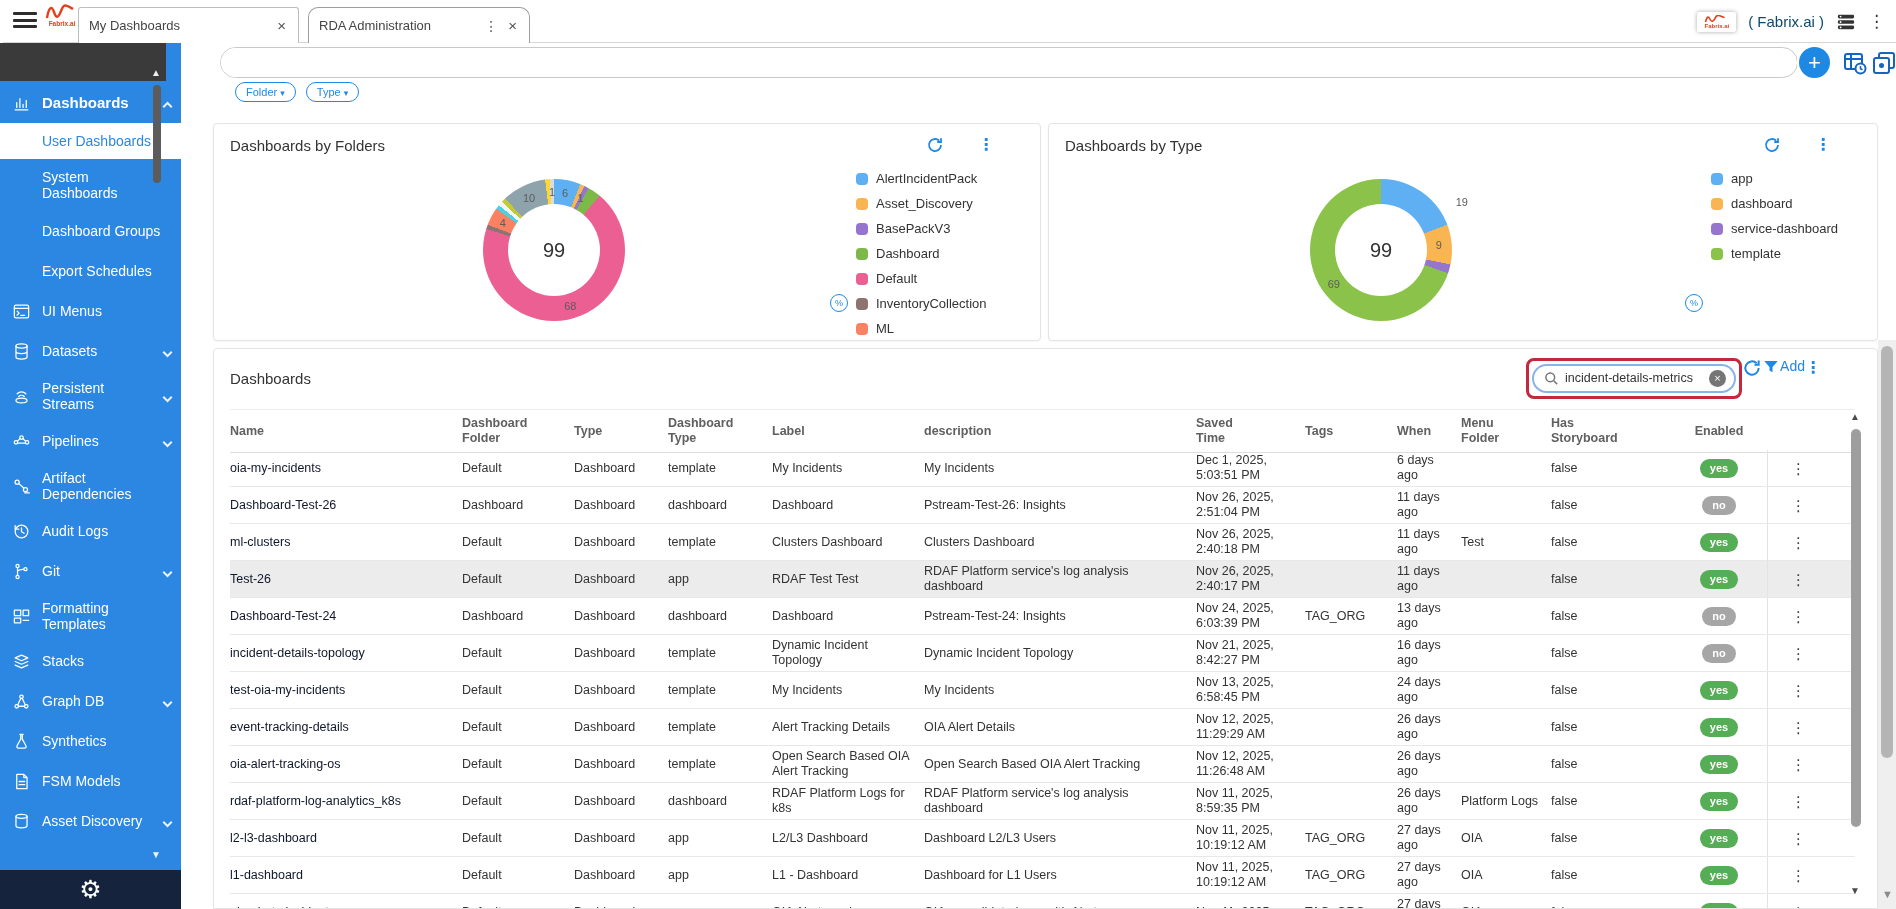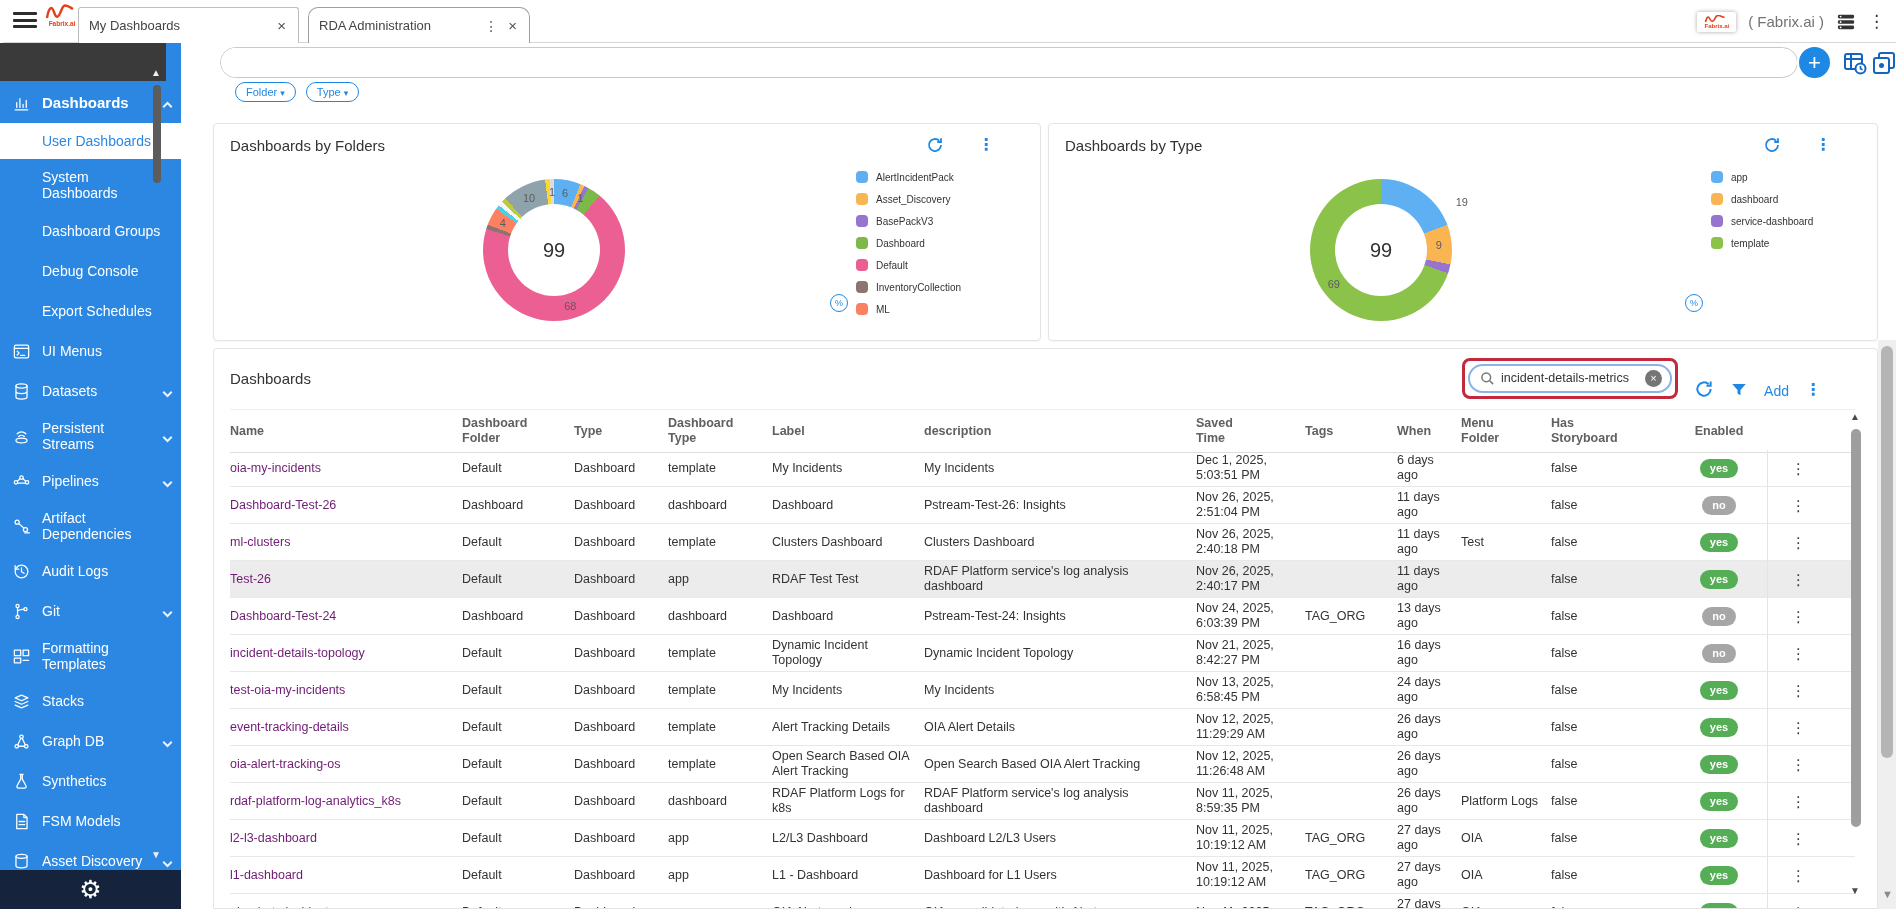--- a/index.html
+++ b/index.html
@@ -16,21 +16,21 @@
   .tab { position:absolute; top:7px; height:36px; background:#fff; border:1px solid #bdbdbd;
     border-bottom:none; display:flex; align-items:center; padding:0 10px; font-size:13px; color:#444; }
   .tab1 { left:75px; width:221px; border-radius:3px 3px 0 0; }
   .tab2 { left:305px; width:222px; border-radius:10px 10px 0 0; border-color:#9e9e9e; }
   .tab .tab-label { flex:1; white-space:nowrap; overflow:hidden; }
   .tab .tab-close { color:#555; font-size:15px; padding:0 2px; cursor:pointer; }
   .tab .tab-kebab { color:#555; font-size:14px; padding:0 8px 0 2px; cursor:pointer; }
   .top-right { position:absolute; right:14px; top:0; height:43px; display:flex; align-items:center; gap:12px; }
   .acct-badge { background:#fff; box-shadow:0 0 4px rgba(0,0,0,.35); border-radius:2px; padding:3px 7px; text-align:center; }
   .acct-badge .mini-logo-text { font-size:6px; color:#e2401b; font-weight:bold; }
-  .acct-text { font-size:15px; color:#737373; }
+  .acct-text { font-size:15px; color:#0c4a6e; }
   .kebab-dark { font-size:17px; color:#333; cursor:pointer; }
 
   
   .sidebar { position:absolute; left:0; top:43px; width:181px; height:866px; background:#2b87e2; z-index:20; overflow:hidden; }
   .side-dark-top { position:absolute; left:0; top:0; width:166px; height:38px; background:#3a3a3a; }
   .nav { position:absolute; left:0; top:40px; width:181px; }
   .s-row { display:flex; align-items:center; padding-left:12px; color:#fff; position:relative; }
   .s-head { height:42px; font-weight:bold; font-size:15px; }
   .s-item { font-size:14px; }
   .h40 { height:40px; } .h50 { height:50px; }
@@ -71,51 +71,51 @@
   .card2 { left:1048px; width:830px; }
   .card-title { position:absolute; left:16px; top:13px; font-size:15px; color:#333; }
   .card-icons { position:absolute; right:46px; top:11px; display:flex; gap:34px; align-items:center; }
   .kebab-blue { color:#1e88e5; font-size:16px; font-weight:bold; cursor:pointer; }
   .donut-wrap { position:absolute; width:142px; height:142px; }
   .donut { width:142px; height:142px; border-radius:50%; position:relative; }
   .hole { position:absolute; left:25px; top:25px; width:92px; height:92px; background:#fff; border-radius:50%;
     display:flex; align-items:center; justify-content:center; font-size:20px; color:#333; }
   .slice-label { position:absolute; font-size:11px; color:#5c5c5c; transform:translate(-50%,-50%); }
   .legend { position:absolute; top:47px; list-style:none; }
-  .legend li { display:flex; align-items:center; margin-bottom:10px; font-size:10px; color:#333; }
+  .legend li { display:flex; align-items:center; margin-bottom:10px; font-size:13px; color:#333; }
   .legend .sw { width:12px; height:12px; border-radius:4px; margin-right:8px; flex:0 0 12px; }
   .pct-badge { position:absolute; top:170px; width:18px; height:18px; border:1px solid #1e88e5; border-radius:50%;
     color:#1e88e5; font-size:9px; display:flex; align-items:center; justify-content:center; cursor:pointer; background:#fff; }
 
   
   .table-card { position:absolute; left:213px; top:348px; width:1665px; height:561px; background:#fff;
     border:1px solid #e4e4e4; border-radius:4px 4px 0 0; overflow:hidden; }
   .table-head-bar { position:absolute; left:0; top:0; width:100%; height:58px; display:flex; align-items:center;
     justify-content:space-between; padding:0 56px 0 16px; }
   .tc-title { font-size:15px; color:#333; }
-  .tc-actions { display:flex; align-items:flex-end; gap:16px; }
+  .tc-actions { display:flex; align-items:flex-start; }
   .hl-box { border:3px solid #c2293c; border-radius:8px; padding:3px; }
   .search-pill { display:flex; align-items:center; gap:6px; border:2px solid #8ab4e8; border-radius:15px;
     height:29px; padding:0 8px 0 10px; background:#fff; }
   .search-pill input { border:none; outline:none; width:138px; font-size:12.5px; color:#333; }
   .clear-btn { width:17px; height:17px; border-radius:50%; background:#757575; color:#fff; font-size:11px;
     display:flex; align-items:center; justify-content:center; cursor:pointer; }
   .add-link { color:#1e88e5; font-size:14px; cursor:pointer; }
 
   .grid { display:grid; grid-template-columns:232px 112px 94px 104px 152px 272px 109px 92px 64px 90px 120px 96px 72px; }
   .t-headrow { position:absolute; left:16px; top:60px; width:1625px; border-bottom:1px solid #ddd; border-top:1px solid #eee; }
   .hcell { font-size:12.5px; font-weight:bold; color:#606060; padding:6px 10px 6px 0; white-space:pre-line;
     line-height:15px; display:flex; align-items:center; min-height:40px; }
   .hcell.center, .cell.center { justify-content:center; text-align:center; padding-right:0; }
   .t-body { position:absolute; left:16px; top:101px; width:1625px; }
   .t-row { border-bottom:1px solid #e8e8e8; height:37px; }
   .t-row.hl { background:#ececec; }
   .cell { font-size:12.5px; color:#333; line-height:15px; padding-right:10px; display:flex; align-items:center;
     overflow:hidden; max-height:37px; }
-  .cell.link { color:#701a75; cursor:pointer; }
+  .cell.link { color:#0f172a; cursor:pointer; }
   .cell.actions { border-left:1px solid #e3e3e3; justify-content:center; }
   .row-kebab { color:#3c3c3c; font-size:15px; cursor:pointer; }
   .badge { padding:2px 10px; border-radius:10px; color:#fff; font-size:11px; font-weight:bold; }
   .badge.yes { background:#55ad55; }
   .badge.no { background:#a6a6a6; }
 
   
   .inner-scroll { position:absolute; right:14px; top:62px; width:14px; height:488px; }
   .inner-scroll .tri { color:#4a4a4a; font-size:10px; position:absolute; left:1px; cursor:pointer; }
   .inner-scroll .thumb { position:absolute; left:2px; top:18px; width:10px; height:398px; background:#9e9e9e; border-radius:5px; cursor:pointer; }
@@ -192,23 +192,20 @@
       <div class="s-child sel">
         <span class="s-label">User Dashboards</span>
       </div>
       <div class="s-child two">
         <span class="s-label wrap">System Dashboards</span>
       </div>
       <div class="s-child">
         <span class="s-label">Dashboard Groups</span>
       </div>
       <div class="s-child">
-        <span class="s-label">Debug Console</span>
-      </div>
-      <div class="s-child">
         <span class="s-label">Export Schedules</span>
       </div>
       <div class="s-row s-item h40">
         <span class="s-icon">
           <svg width="19" height="19" viewBox="0 0 24 24" fill="none" stroke="#fff" stroke-width="1.6" stroke-linecap="round" stroke-linejoin="round">
             <rect x="3" y="4" width="18" height="16" rx="2"></rect>
             <path d="M3 8h18M6.5 11.5l2.5 2.5-2.5 2.5M11 17h5"></path>
           </svg>
         </span>
         <span class="s-label">UI Menus</span>

